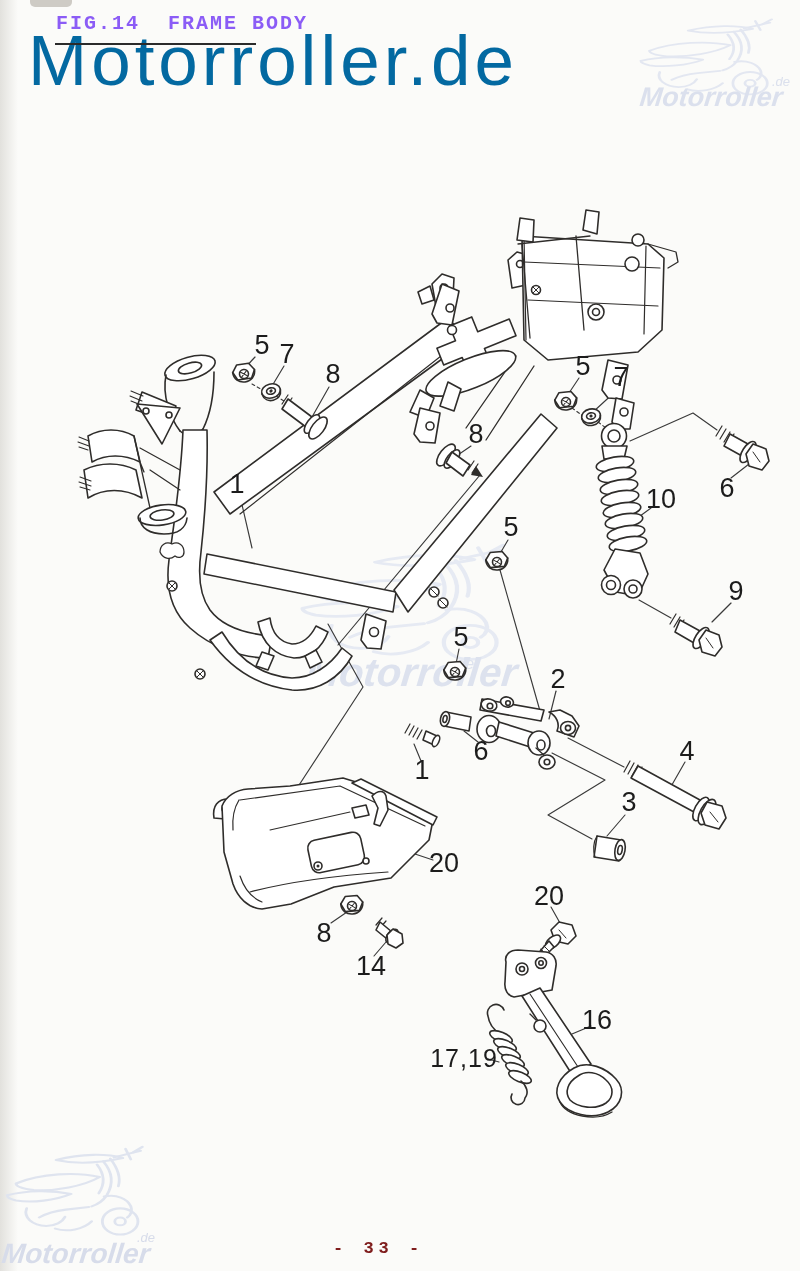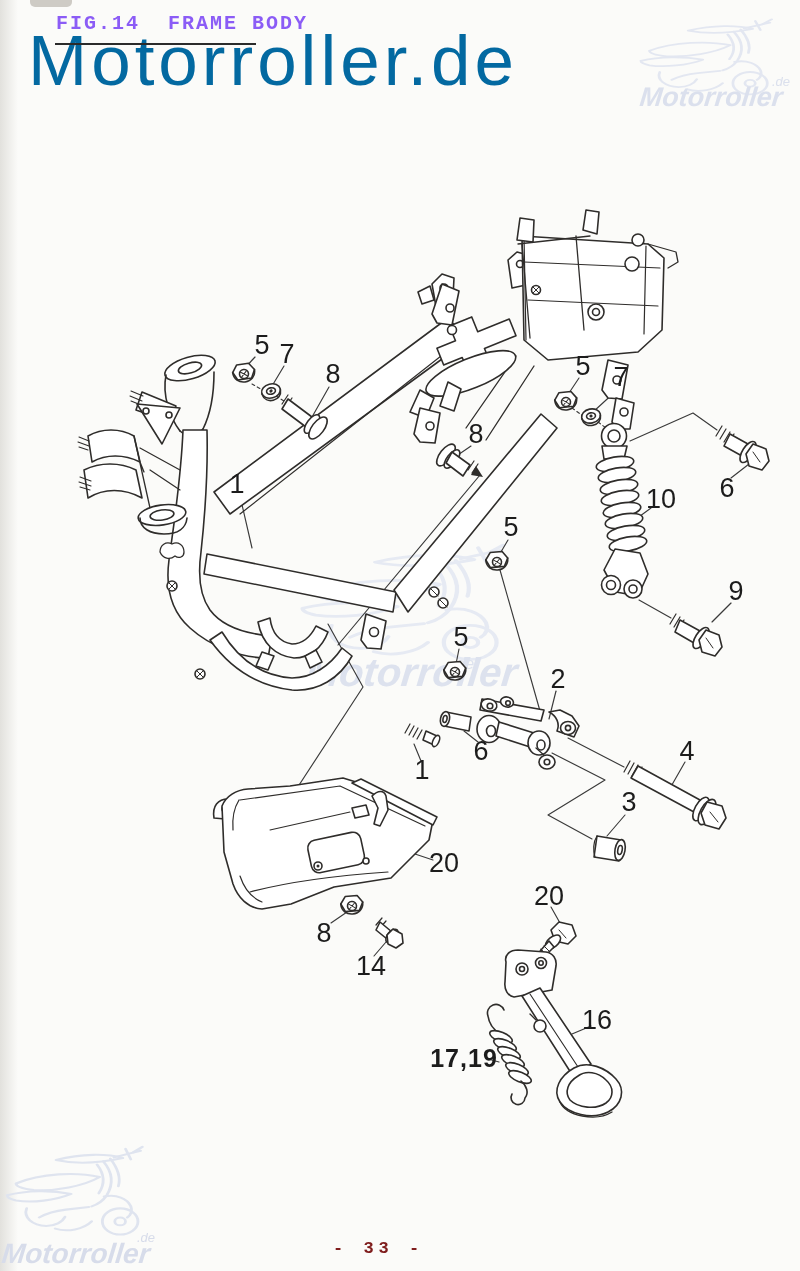--- a/index.html
+++ b/index.html
@@ -27,21 +27,21 @@
   #title-underline { position:absolute; left:55px; top:43px; width:201px; height:2px;
     background:#2b2b2b; z-index:4; }
   #page-number { position:absolute; left:333px; top:1239px; z-index:4;
     font-family:"Liberation Mono","DejaVu Sans Mono",monospace;
     font-weight:700; font-size:17px; letter-spacing:5px; color:#7f1d1d; }
 
   #diagram { position:absolute; left:0; top:0; z-index:2; }
 
   .callout { position:absolute; z-index:3; transform:translate(-50%,-50%);
     font-size:27px; color:#1c1c1c; }
-  .callout.bold { font-weight:700; font-size:25px; letter-spacing:1px; }
+  .callout.bold { font-weight:400; font-size:25px; letter-spacing:1px; }
 </style>
 </head>
 <body>
 
 <div class="edge-shadow"></div>
 <div class="corner-mark"></div>
 
 <div class="wm-top">Motorroller.de</div>
 
 <svg width="0" height="0" style="position:absolute" aria-hidden="true">

